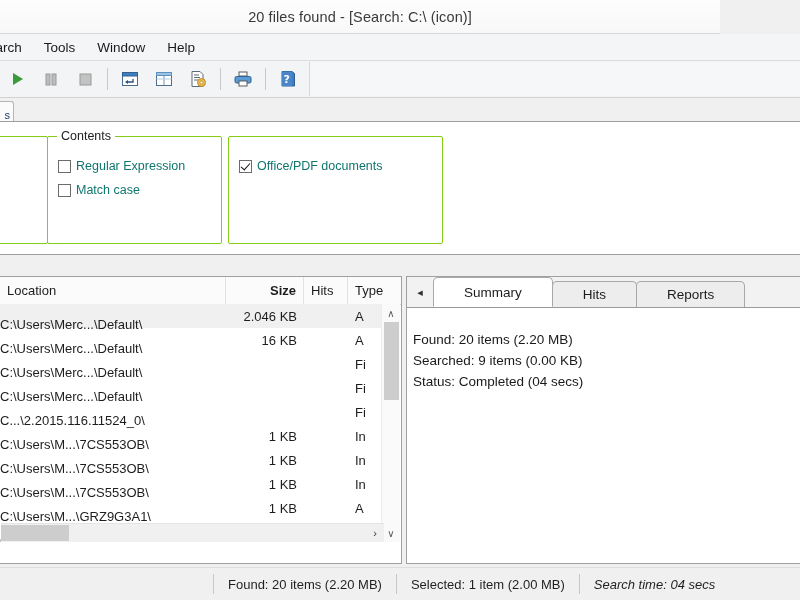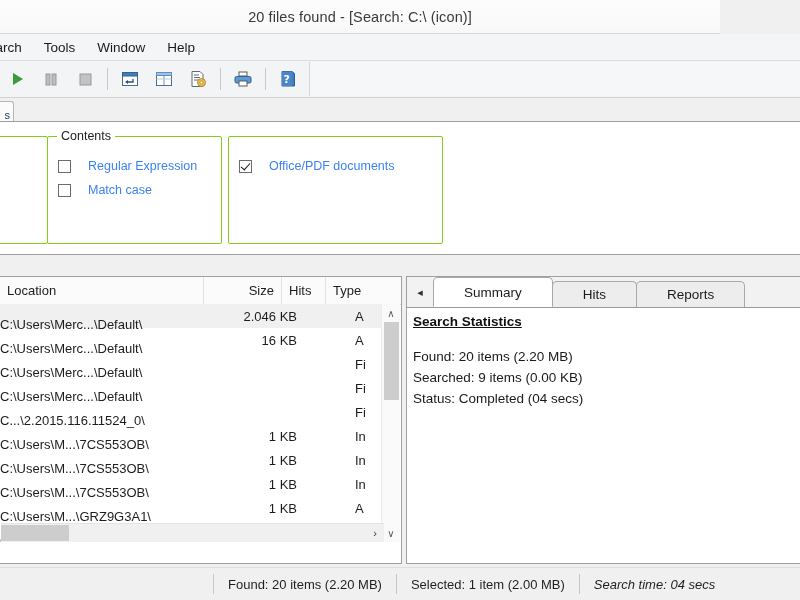--- a/index.html
+++ b/index.html
@@ -111,21 +111,21 @@
     width: 13px; height: 13px; box-sizing: border-box;
     border: 1px solid #6b6b6b; background: #fff;
     margin-right: 5px; position: relative; flex: none;
   }
   .chk-box.checked::after {
     content: ""; position: absolute;
     left: 3px; top: 0px; width: 4px; height: 8px;
     border: solid #111; border-width: 0 1.6px 1.6px 0;
     transform: rotate(42deg);
   }
-  .chk-label { font-size: 12.5px; color: #3b82f6; white-space: nowrap; margin-left: 12px; }
+  .chk-label { font-size: 12.5px; color: #0f766e; white-space: nowrap; }
 
   
   .results-area {
     position: absolute; left: 0; top: 276px; width: 800px; height: 288px;
   }
   .list-pane {
     position: absolute; left: 0; top: 0; width: 402px; height: 288px;
     background: #fff;
     border: 1px solid #a0a0a0; border-left: none;
     box-sizing: border-box;
@@ -136,22 +136,22 @@
     display: flex; align-items: center;
   }
   .lh-cell {
     height: 27px; box-sizing: border-box;
     border-right: 1px solid #e2e2e2;
     font-size: 13px; color: #1d1d1d;
     display: flex; align-items: center;
     padding: 0 7px; cursor: default; overflow: hidden;
   }
   .lh-cell.num { justify-content: flex-end; }
-  .lh-location { width: 204px; }
-  .lh-size { width: 78px; }
+  .lh-location { width: 226px; }
+  .lh-size { width: 78px; font-weight: bold; }
   .lh-hits { width: 44px; justify-content: flex-start; }
   .lh-type { width: 52px; justify-content: flex-start; border-right: none; }
 
   .list-body {
     position: absolute; left: 0; top: 27px;
     width: 382px; height: 238px; overflow: hidden;
   }
   .row {
     height: 24px; display: flex; align-items: center;
     font-size: 13px; color: #1d1d1d; cursor: default;
@@ -469,21 +469,20 @@
     <div class="detail-pane">
       <div class="tabstrip" id="tabstrip">
         <div class="tab-scroll-btn">
           <span>◂</span>
         </div>
       <div class="tab active">Summary</div>
           <div class="tab">Hits</div>
           <div class="tab">Reports</div>
         </div>
       <div class="detail-body">
-        <div class="stats-title">Search Statistics</div>
         <div class="stats-gap"></div>
         <div id="stats-lines">
             <div class="stats-line">Found: 20 items (2.20 MB)</div>
             <div class="stats-line">Searched: 9 items (0.00 KB)</div>
             <div class="stats-line">Status: Completed (04 secs)</div>
           </div>
       </div>
     </div>
   </div>
 

